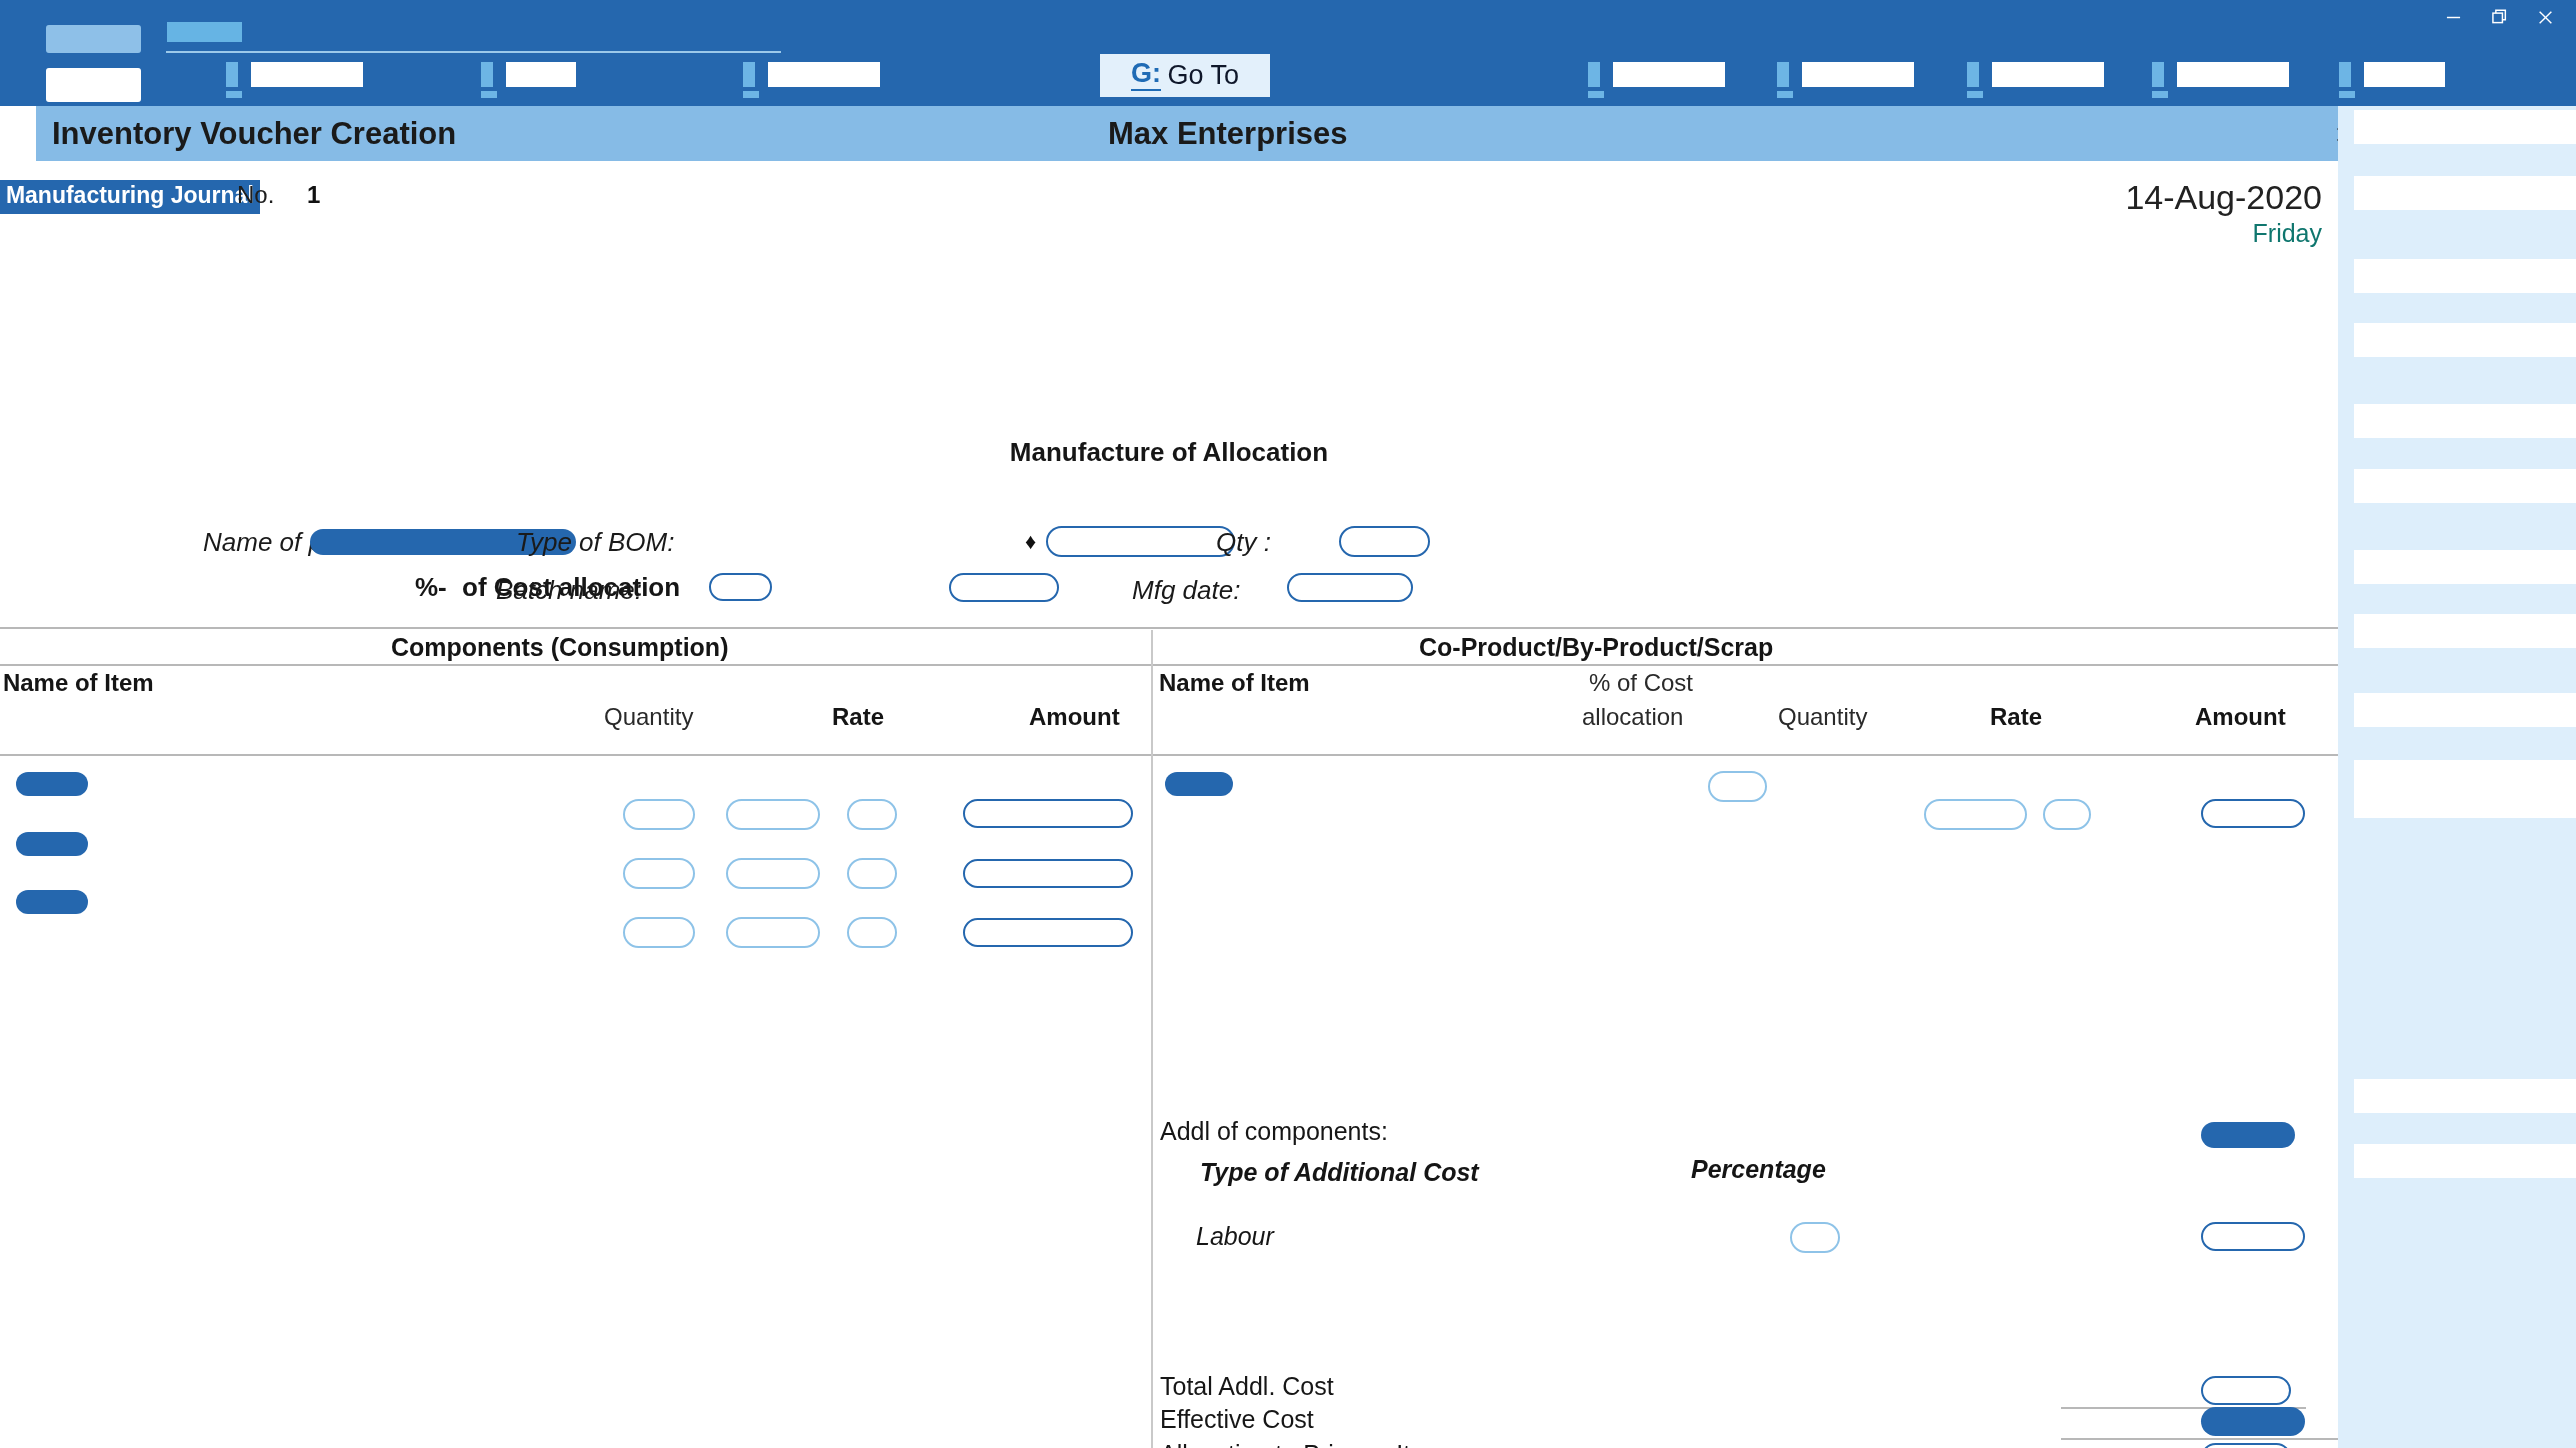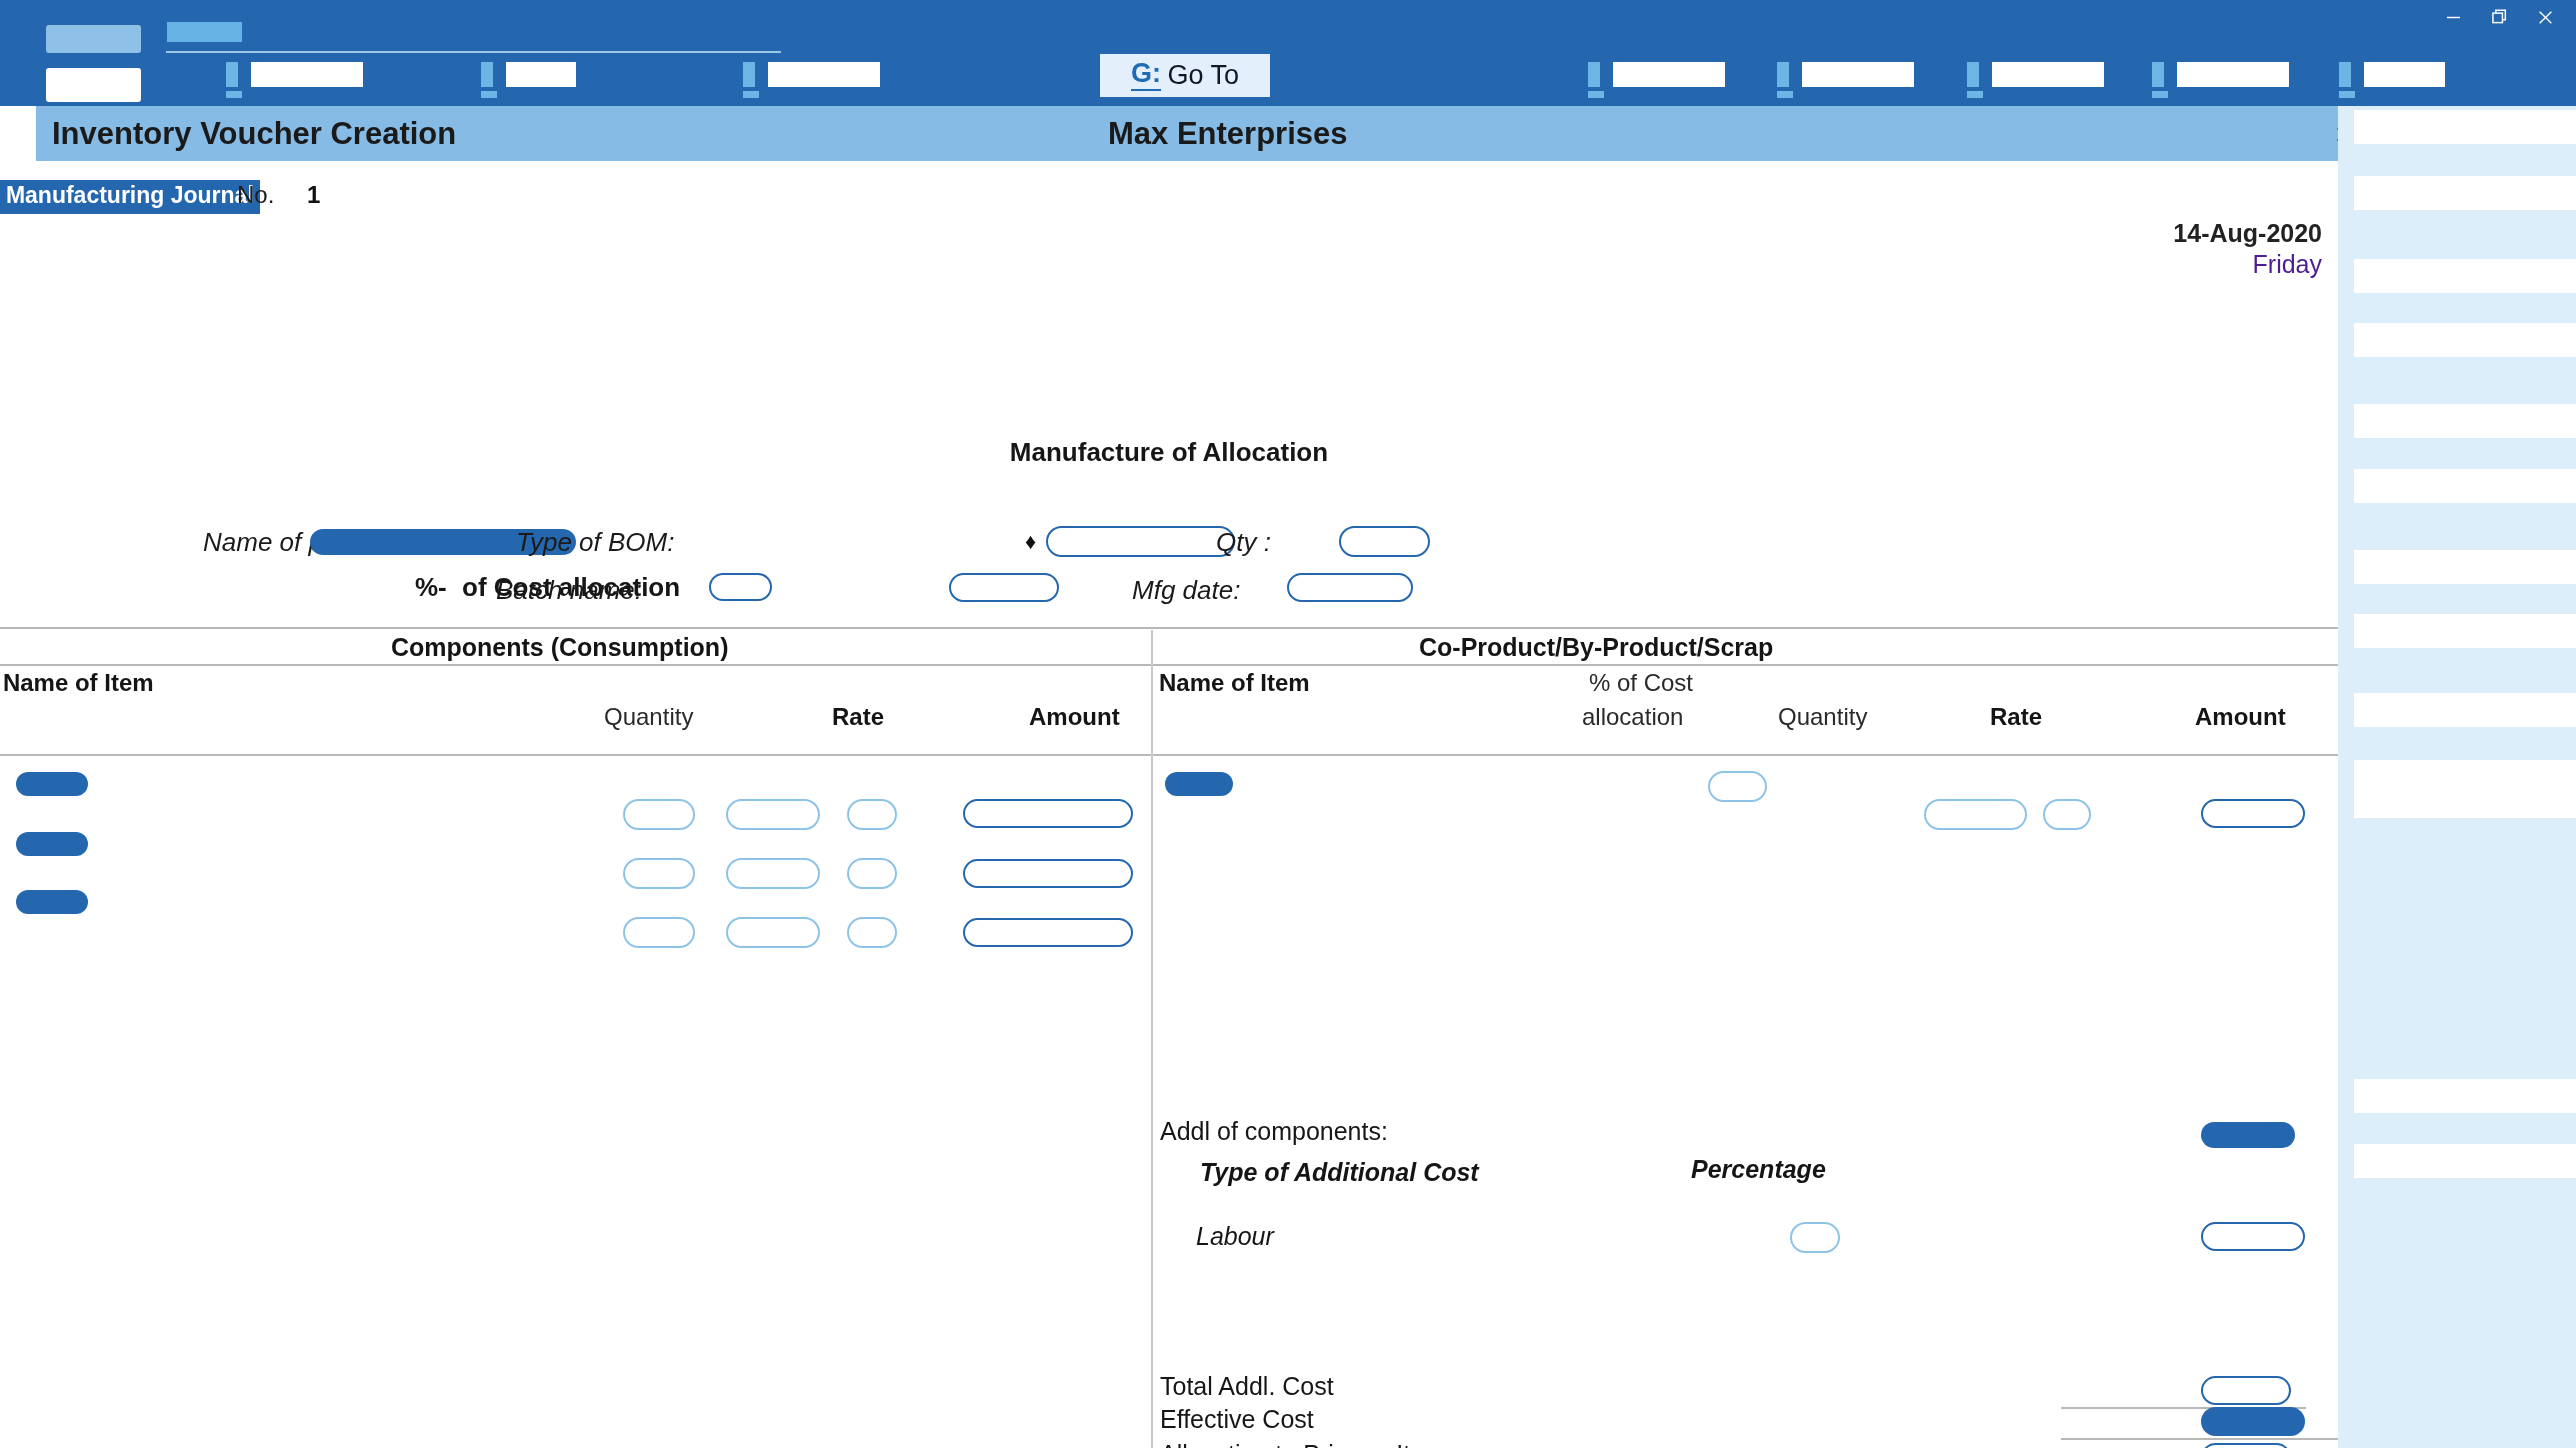--- a/index.html
+++ b/index.html
@@ -123,22 +123,22 @@
     font-size: 24px; color: #1d1d1d;
   }
   .vno-value {
     position: absolute; left: 307px; top: 19px;
     font-size: 24px; font-weight: bold; color: #111;
   }
   .vdate {
     position: absolute; right: 16px; top: 16px;
     text-align: right;
   }
-  .vdate-d { font-size: 25px; font-weight: bold; color: #222; margin-top: 41px; }
-  .vdate-w { font-size: 25px; color: #4c1d95; margin-top: 1.5px; }
+  .vdate-d { font-size: 34px; font-weight: normal; color: #222; }
+  .vdate-w { font-size: 25px; color: #0f766e; margin-top: 1.5px; }
 
   .subtitle {
     position: absolute; left: 0; top: 275px;
     width: 2338px; text-align: center;
     font-size: 26px; font-weight: bold; color: #161616;
   }
 
   
   .fld-label {
     position: absolute; font-size: 26px; font-style: italic; color: #1a1a1a;

